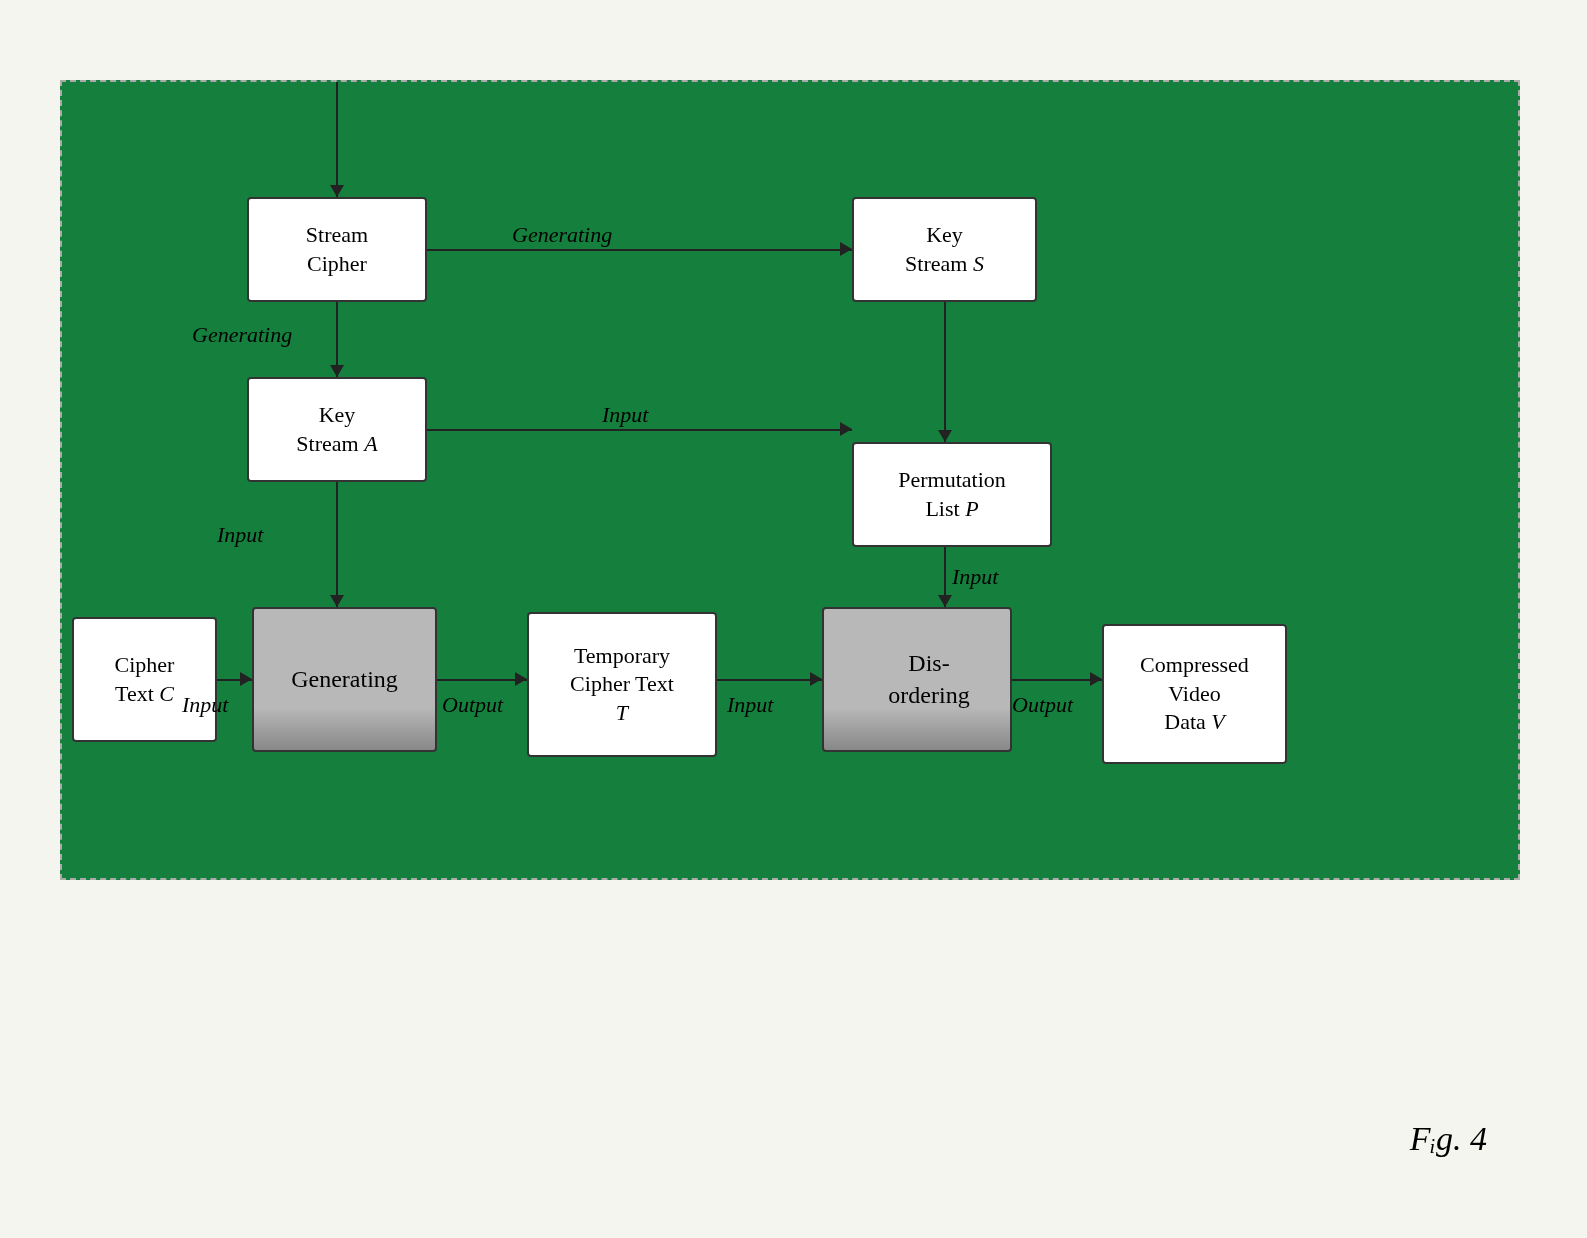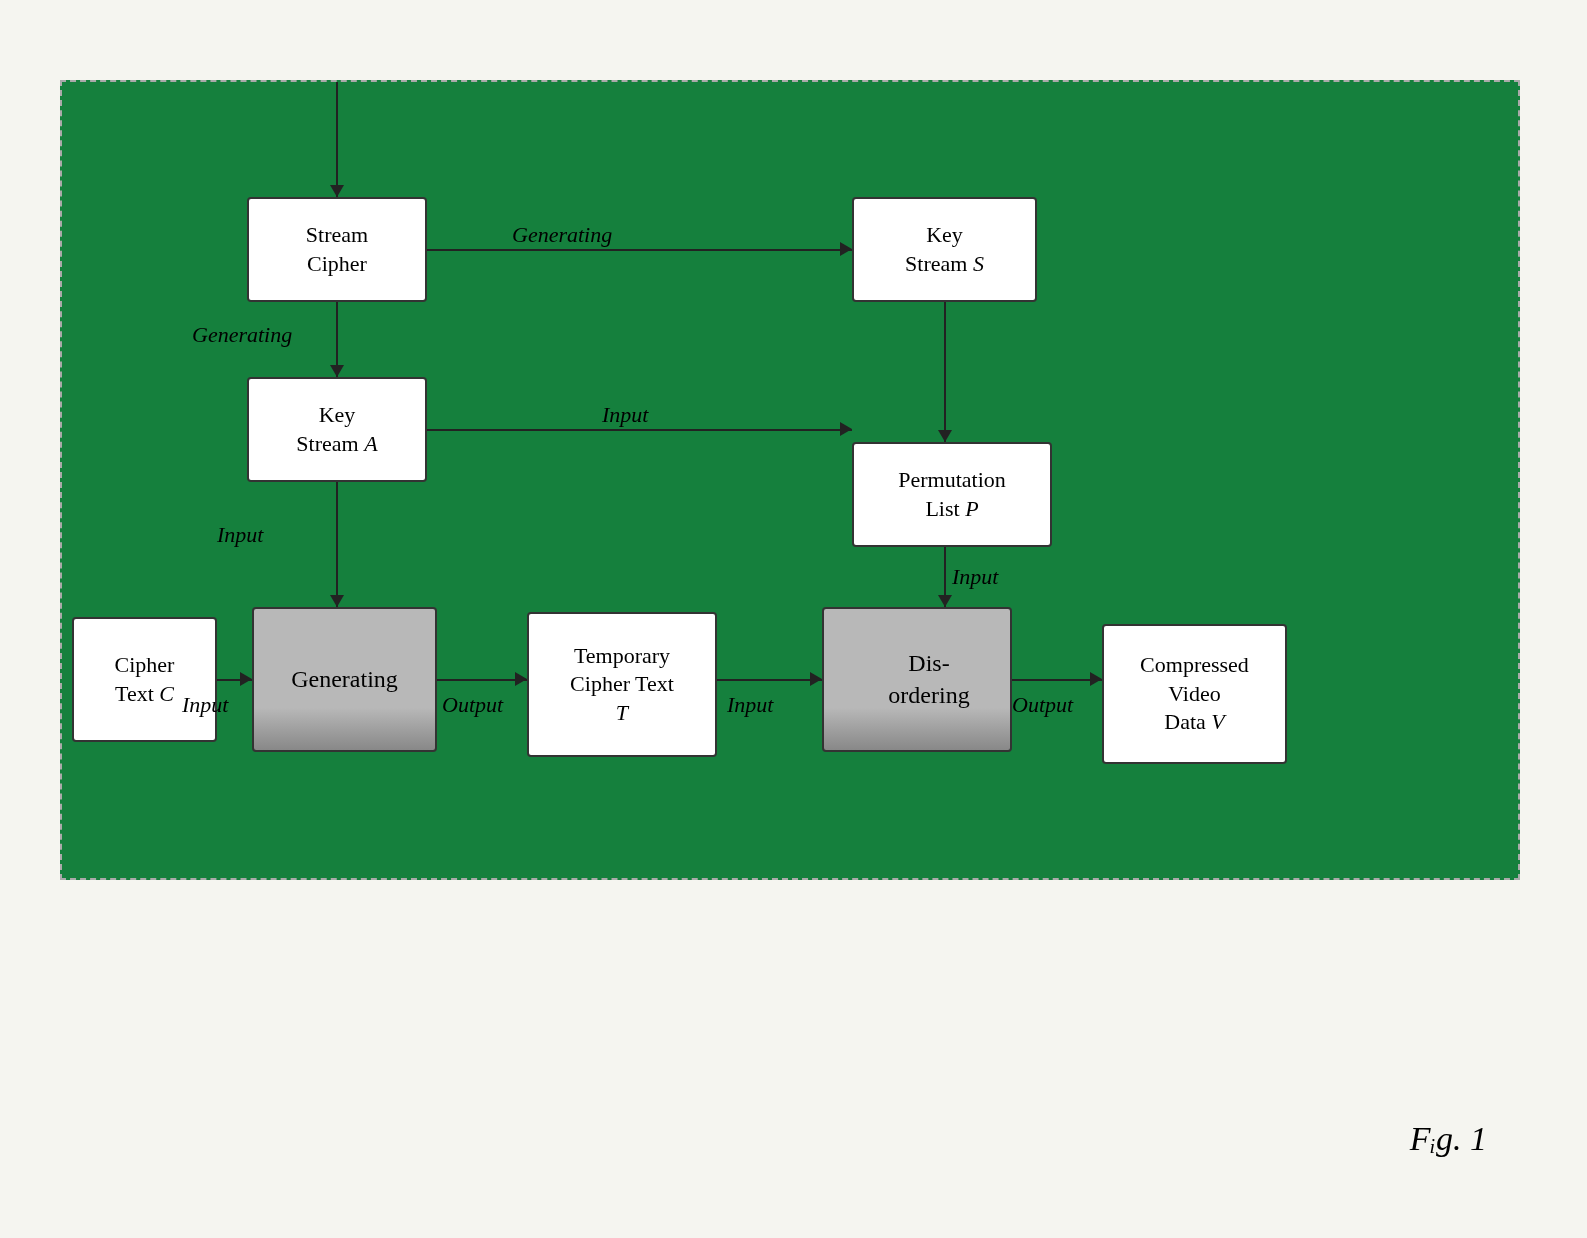--- a/index.html
+++ b/index.html
@@ -186,16 +186,16 @@
     <div class="arrowhead-right" style="left:748px; top:590px;"></div>
     <div class="label-text" style="left:665px; top:610px;">Input</div>
 
     <div class="arrow-h" style="left:950px; top:597px; width:90px;"></div>
     <div class="arrowhead-right" style="left:1028px; top:590px;"></div>
     <div class="label-text" style="left:950px; top:610px;">Output</div>
 
   </div>
 
   <div class="fig-label">
-    <span style="font-size:34px; font-style:italic;">Fᵢg. 1</span>
+    <span style="font-size:34px; font-style:italic;">Fᵢg. 4</span>
   </div>
 
 </div>
 
 </body></html>

